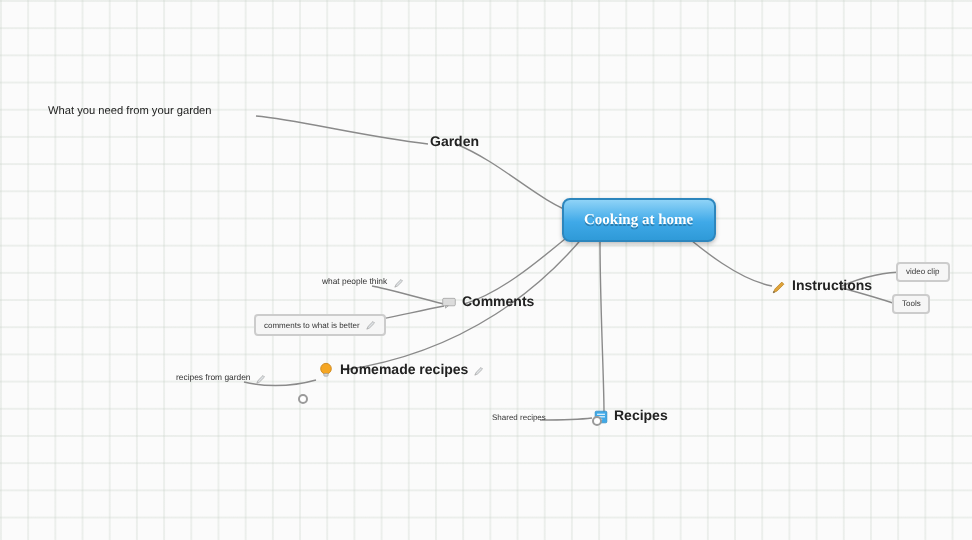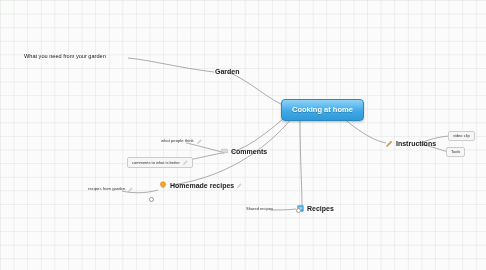--- a/index.html
+++ b/index.html
@@ -39,20 +39,21 @@
   .central {
     background: linear-gradient(to bottom, #8fd3f7 0%, #3fa9e8 55%, #2f9ad8 100%);
     border: 1px solid #2d86bd;
     border-radius: 4px;
     color: #ffffff;
     font-size: 7.5px;
     font-weight: bold;
     padding: 6px 10px;
     box-shadow: 0 1px 2px rgba(0,0,0,0.25);
     text-shadow: 0 1px 0 rgba(0,0,0,0.25);
+    font-family: Liberation Serif, serif;
   }
   
   .main-topic {
     font-size: 7px;
     font-weight: bold;
     color: #222222;
     display: flex;
     align-items: center;
     gap: 3px;
   }

